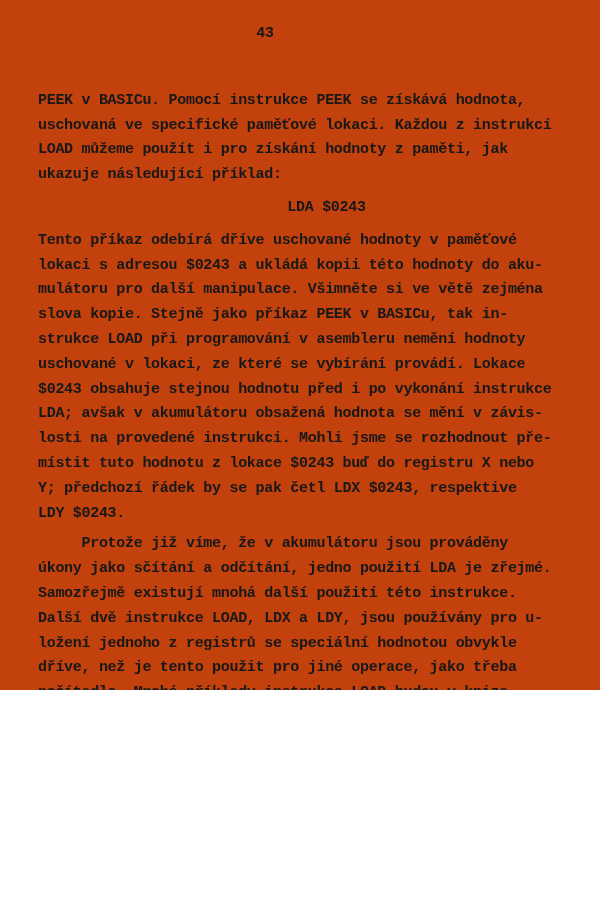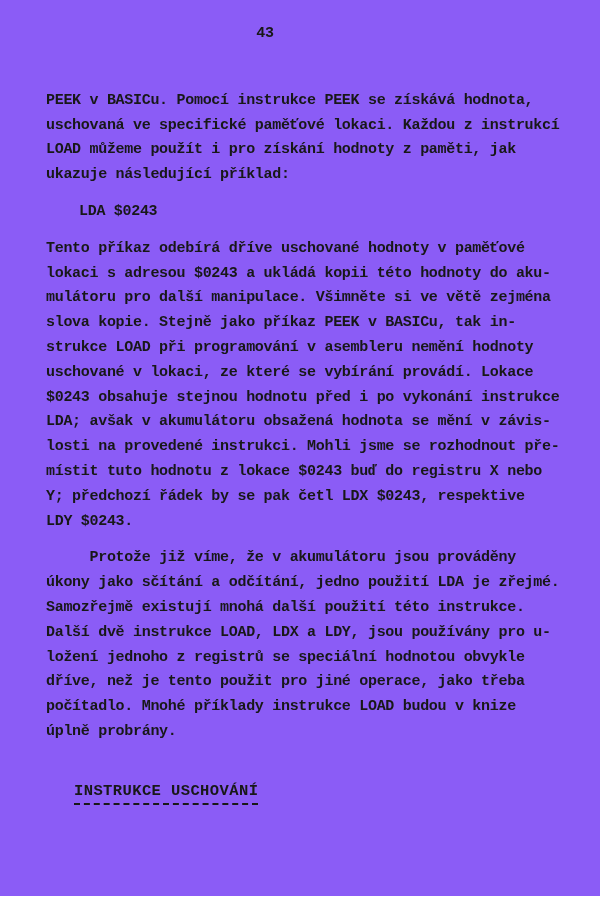--- a/index.html
+++ b/index.html
@@ -1,43 +1,44 @@
 <!DOCTYPE html>
 <html><head>
 <meta charset="utf-8">
 <style>
   html, body { margin: 0; padding: 0; }
   .page {
     position: relative;
     width: 600px;
-    height: 896px;
+    height: 690px;
     box-sizing: border-box;
-    background: #8b5cf6;
+    background: #c2410c;
     color: #181818;
     font-family: "Liberation Mono", "DejaVu Sans Mono", monospace;
     font-weight: 700;
     font-size: 15px;
     line-height: 24.8px;
     letter-spacing: -0.3px;
     padding: 22px 26px 0 34px;
     overflow: hidden;
   }
   .page-number {
     text-align: center;
     padding-right: 78px;
     margin: 0 0 42px 0;
   }
   .para {
     white-space: pre-wrap;
-    margin: 12px;
+    margin: 4px;
   }
   .code-line {
     white-space: pre;
     padding-left: 45px;
-    margin: 0;
+    margin: 8px;
+    text-align: center;
   }
   .gap-small { margin-top: 6px; }
   .heading {
     margin: 34px 0 28px 0;
     padding-left: 40px;
     font-size: 15.5px;
     font-weight: 700;
     line-height: 24.8px;
   }
   .heading-text {

